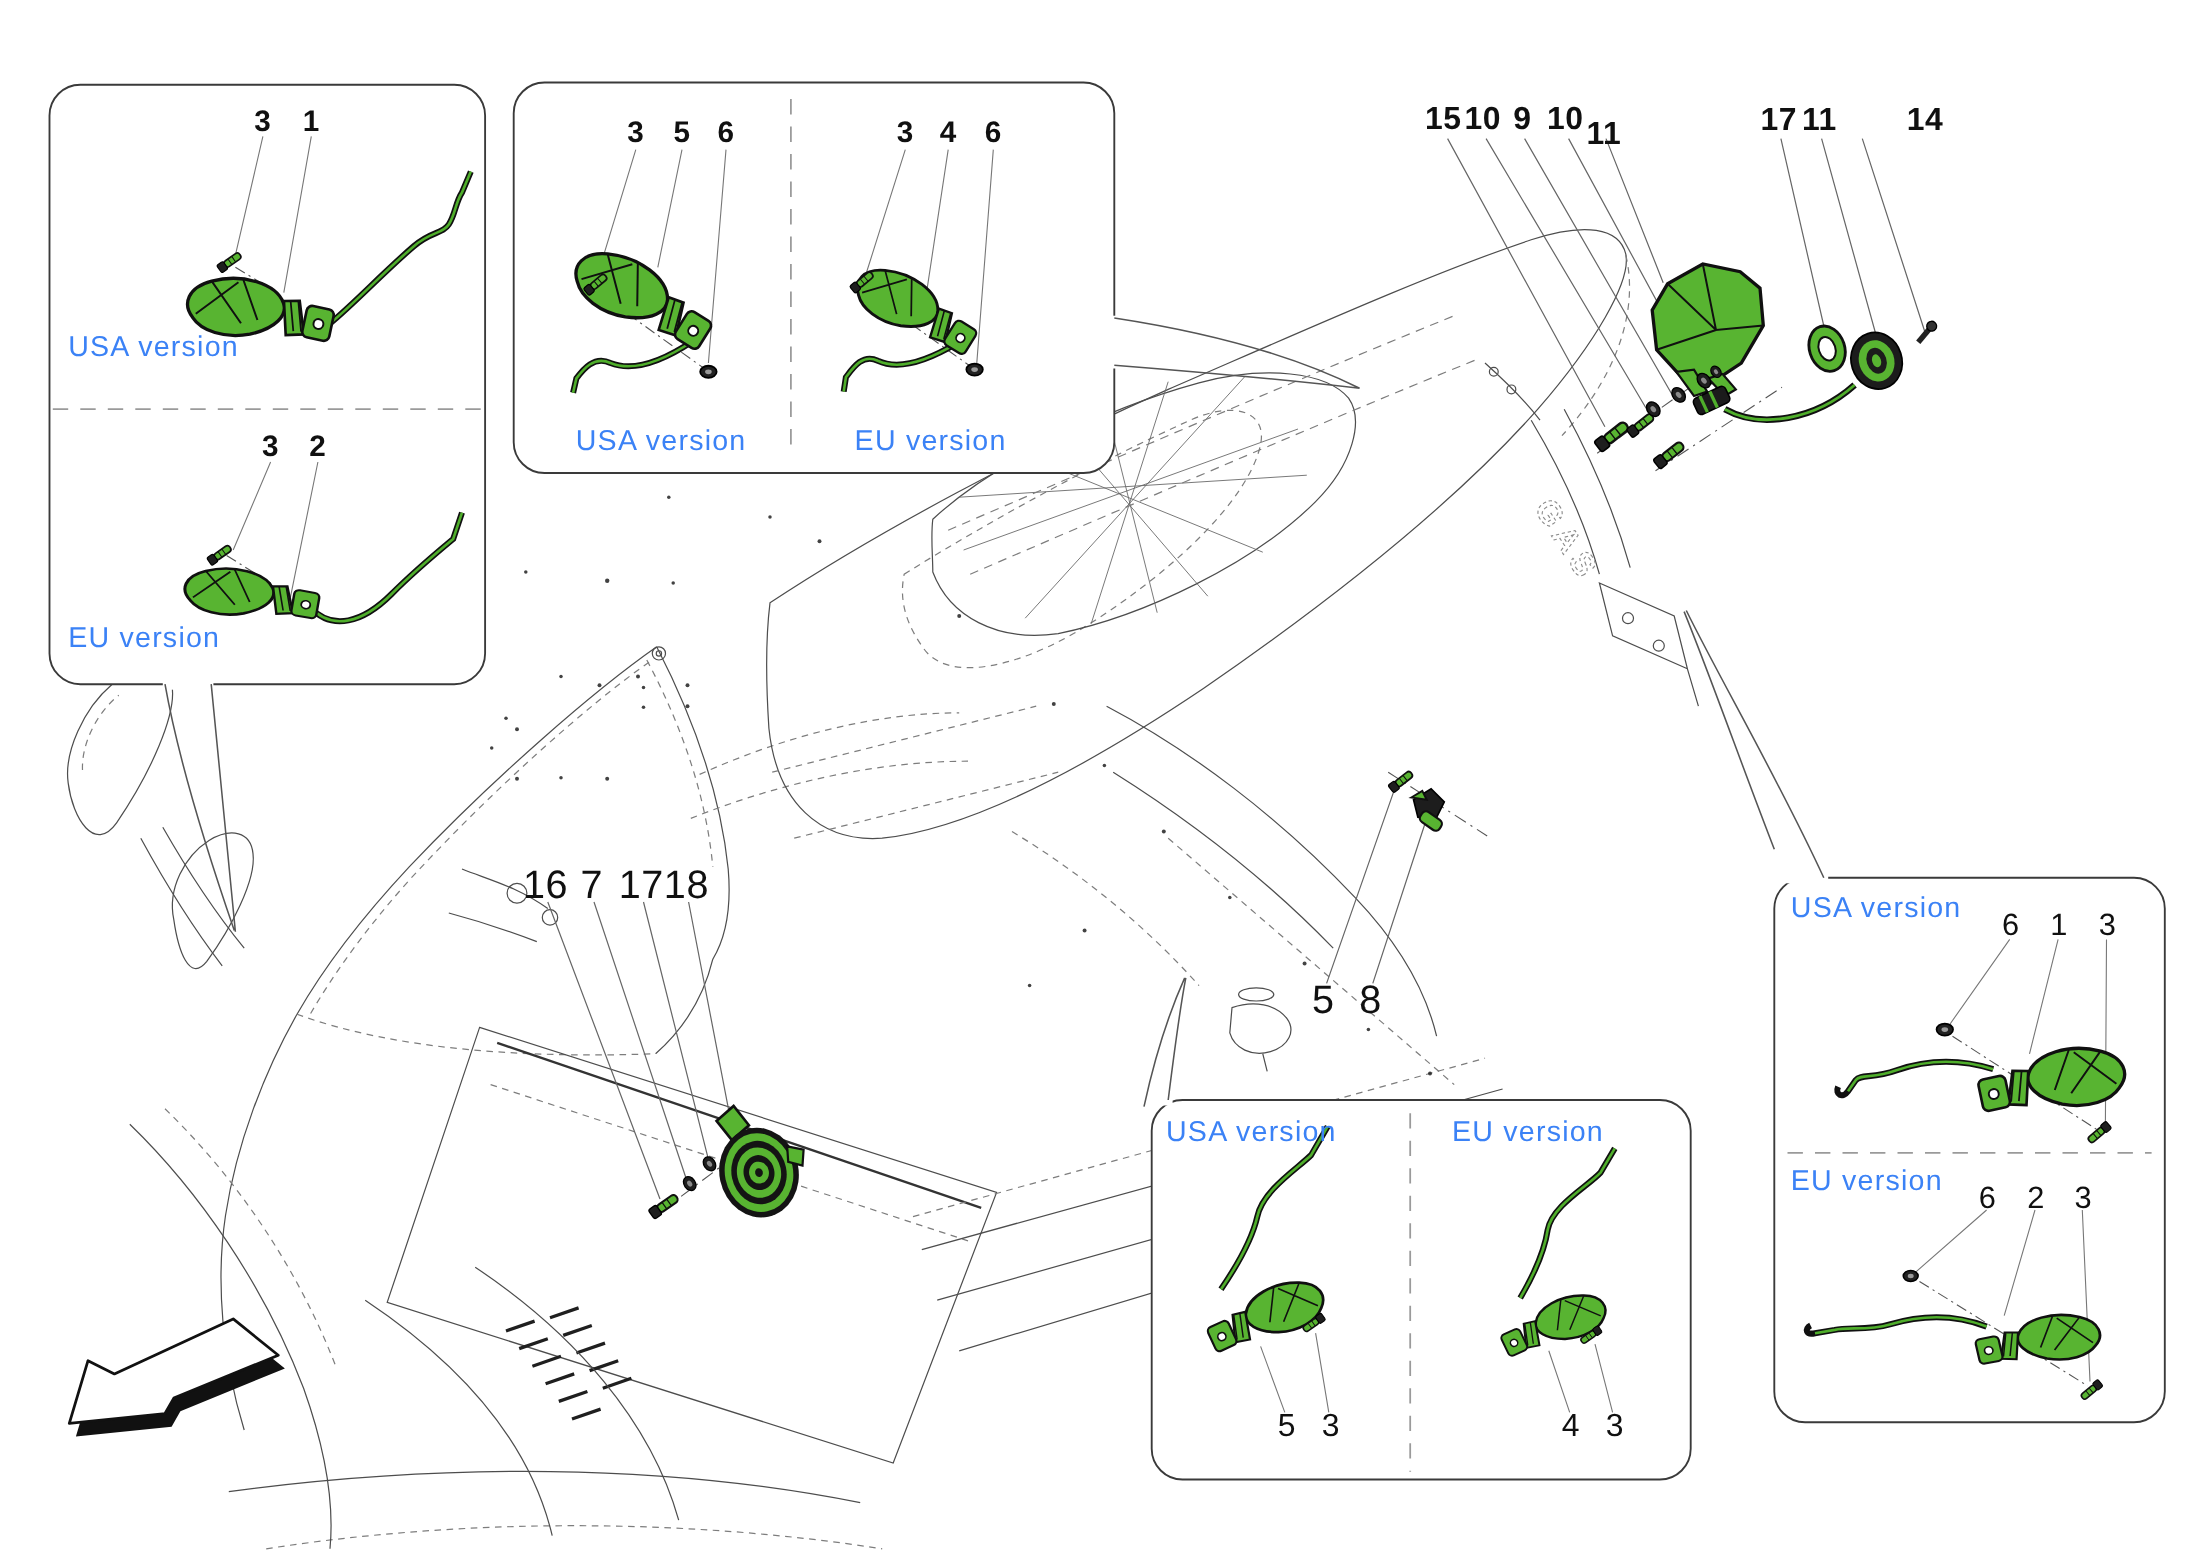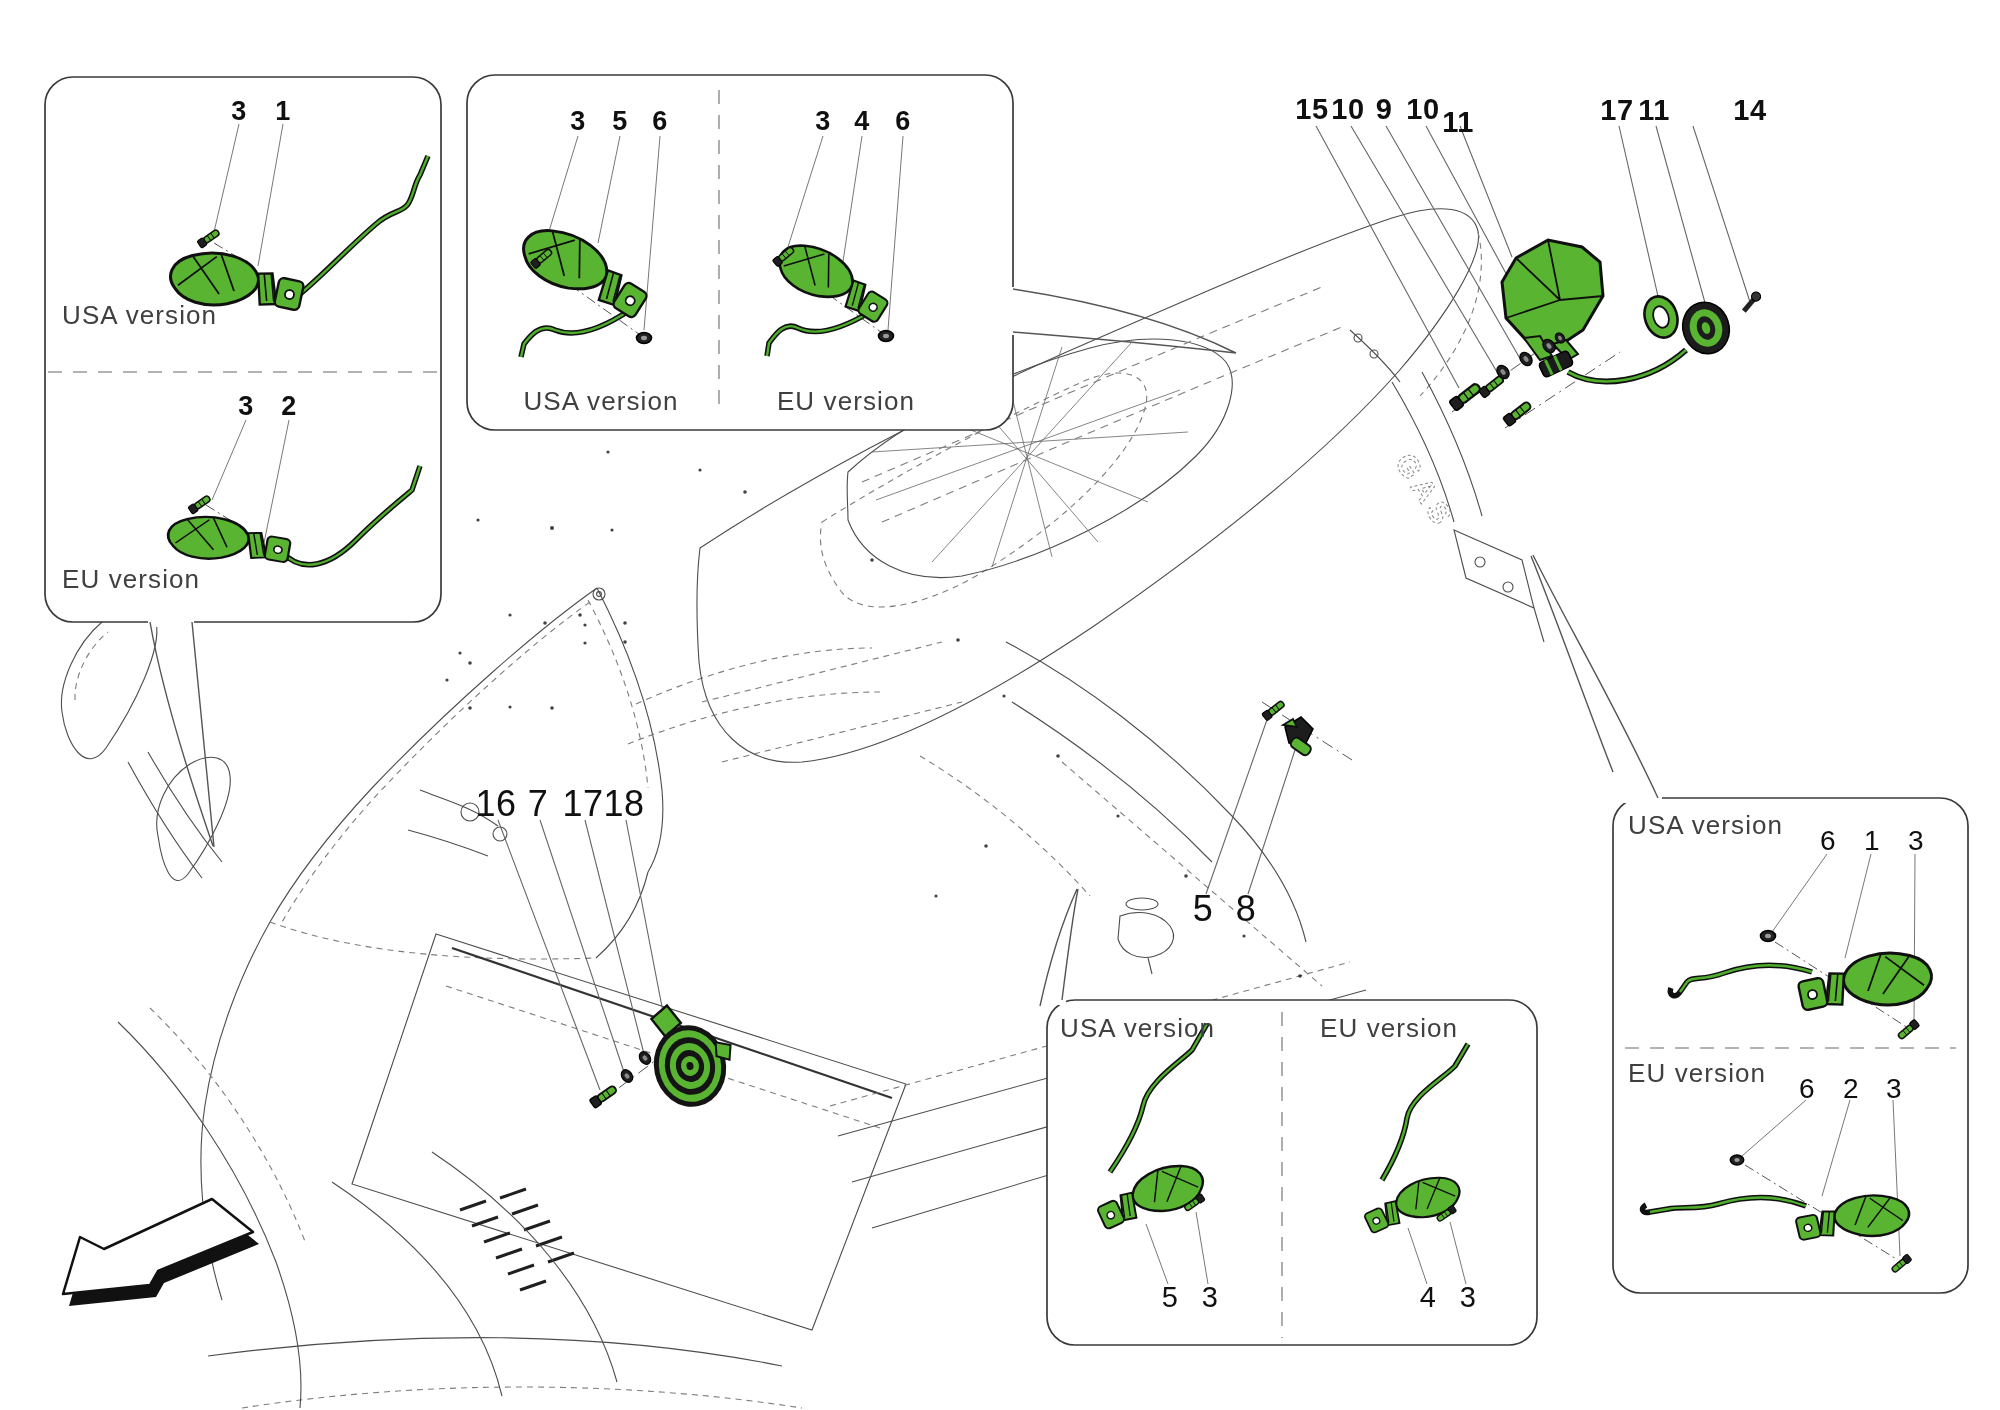--- a/index.html
+++ b/index.html
@@ -5,21 +5,21 @@
   html,body{margin:0;padding:0;background:#fff;}
   #stage{position:relative;width:2000px;height:1410px;background:#ffffff;overflow:hidden;
          font-family:"Liberation Sans",sans-serif;}
   #art{position:absolute;left:0;top:0;}
   .co{position:absolute;transform:translate(-50%,-50%);font-weight:bold;font-size:29px;
       color:#101010;letter-spacing:.5px;white-space:nowrap;}
   .b27{font-size:27px;}
   .r31{font-weight:400;font-size:36px;}
   .r29{font-weight:400;font-size:29px;}
   .r28{font-weight:400;font-size:28px;}
-  .vlabel{position:absolute;font-size:26px;color:#404040;letter-spacing:1.1px;font-weight:400;
+  .vlabel{position:absolute;font-size:26px;color:#3b82f6;letter-spacing:1.1px;font-weight:400;
           white-space:nowrap;}
   .vcenter{transform:translate(-50%,-50%);}
 </style>
 </head>
 <body>
 
 <div id="stage">
 
 <svg id="art" width="2000" height="1410" viewBox="0 0 2000 1410">
   <defs>

